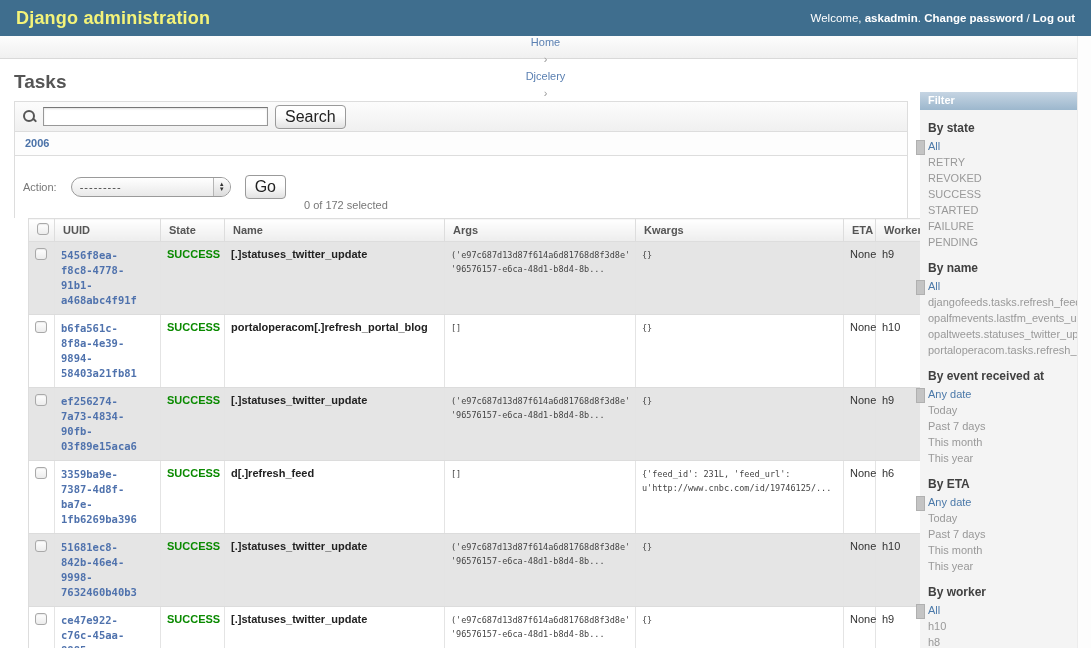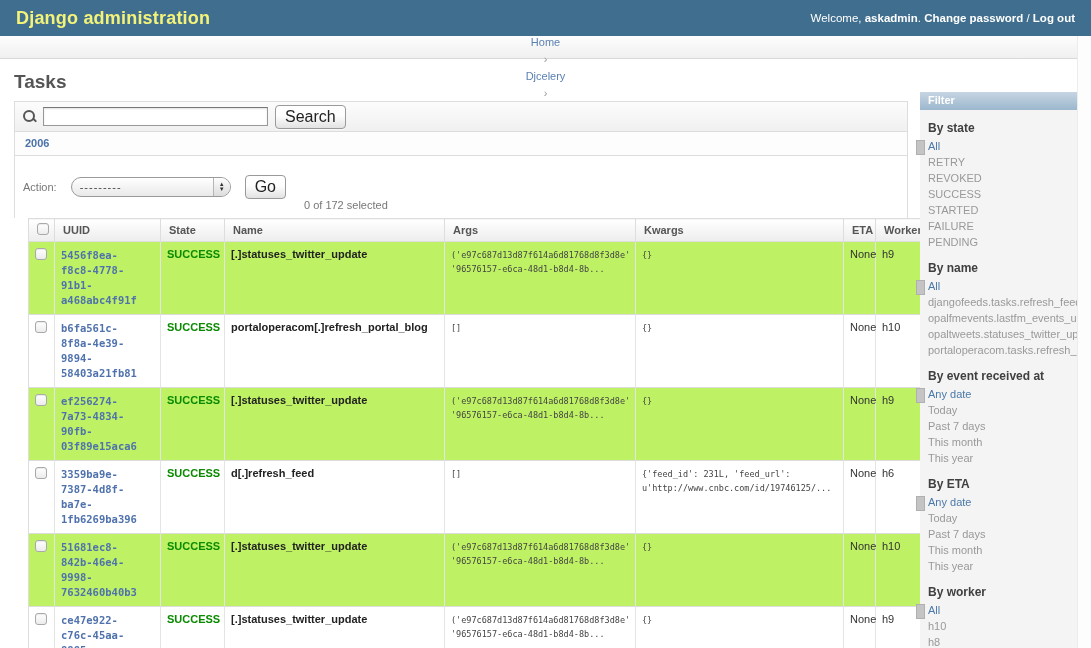--- a/index.html
+++ b/index.html
@@ -59,21 +59,21 @@
   #action-counter { color:#777; margin-left:4px;margin-top:37px; }
 
   
   table#result-list { width:894px; margin-left:14px; border-collapse:collapse; table-layout:fixed; }
   thead th { background:linear-gradient(#fff,#ededed); border:1px solid #ddd; border-left:none;
     text-align:left; font-weight:bold; color:#555; padding:4px 8px; font-size:11px; cursor:pointer; }
   thead th:first-child { border-left:1px solid #ddd; }
   tbody td { border-right:1px solid #e4e4e4; border-bottom:1px solid #dcdcdc;
     vertical-align:top; padding:6px; font-size:11px; }
   tbody tr td:first-child { border-left:1px solid #ddd; }
-  tr.odd  { background:#bef264; }
+  tr.odd  { background:#e5e5e5; }
   tr.even { background:#fff; }
   .uuid-link { color:#4f72ad; font-weight:bold; text-decoration:none; cursor:pointer;
     font-family:"DejaVu Sans Mono", monospace; font-size:10.5px; line-height:15px; display:block; }
   .state-success { color:#0a8a00; font-weight:bold; }
   .task-name { font-weight:bold; color:#222; }
   .mono-small { font-family:"DejaVu Sans Mono", monospace; font-size:8.5px; color:#444;
     line-height:14px; white-space:nowrap; overflow:hidden; }
   .plain { color:#333;margin-left:44px; }
 
   .checkbox { display:inline-block; width:12px; height:12px; border:1px solid #a9a9a9;

